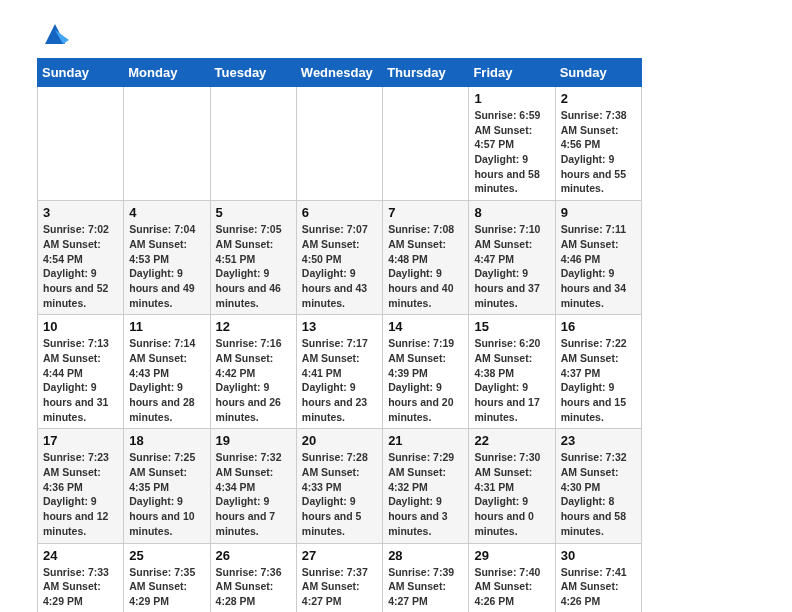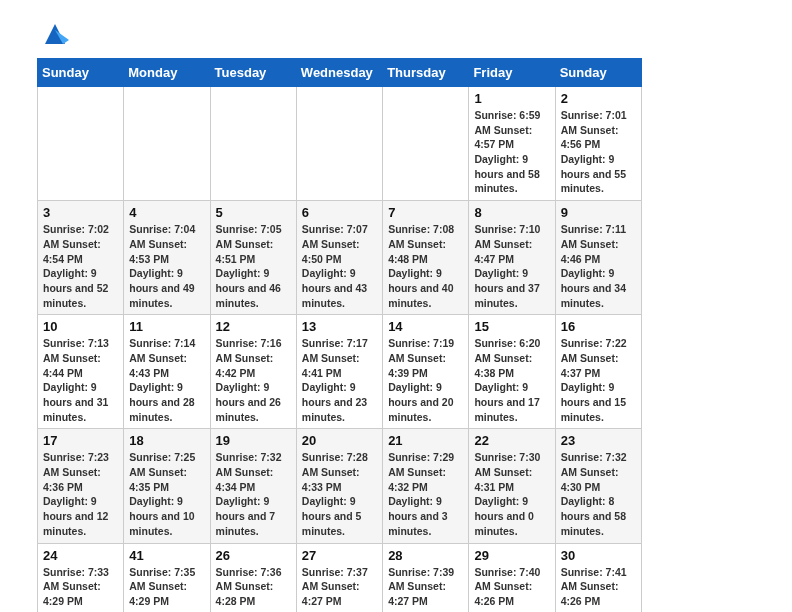--- a/index.html
+++ b/index.html
@@ -139,21 +139,21 @@
           <td class="empty-cell"></td>
           <td class="empty-cell"></td>
           <td>
             <div class="day-num">1</div>
             <div class="day-info">Sunrise: 6:59 AM
 Sunset: 4:57 PM
 Daylight: 9 hours and 58 minutes.</div>
           </td>
           <td>
             <div class="day-num">2</div>
-            <div class="day-info">Sunrise: 7:01 AM
+            <div class="day-info">Sunrise: 7:38 AM
 Sunset: 4:56 PM
 Daylight: 9 hours and 55 minutes.</div>
           </td>
         </tr>
         <tr>
           <td>
             <div class="day-num">3</div>
             <div class="day-info">Sunrise: 7:02 AM
 Sunset: 4:54 PM
 Daylight: 9 hours and 52 minutes.</div>
@@ -284,21 +284,21 @@
           </td>
         </tr>
         <tr>
           <td>
             <div class="day-num">24</div>
             <div class="day-info">Sunrise: 7:33 AM
 Sunset: 4:29 PM
 Daylight: 8 hours and 56 minutes.</div>
           </td>
           <td>
-            <div class="day-num">41</div>
+            <div class="day-num">25</div>
             <div class="day-info">Sunrise: 7:35 AM
 Sunset: 4:29 PM
 Daylight: 8 hours and 54 minutes.</div>
           </td>
           <td>
             <div class="day-num">26</div>
             <div class="day-info">Sunrise: 7:36 AM
 Sunset: 4:28 PM
 Daylight: 8 hours and 52 minutes.</div>
           </td>

